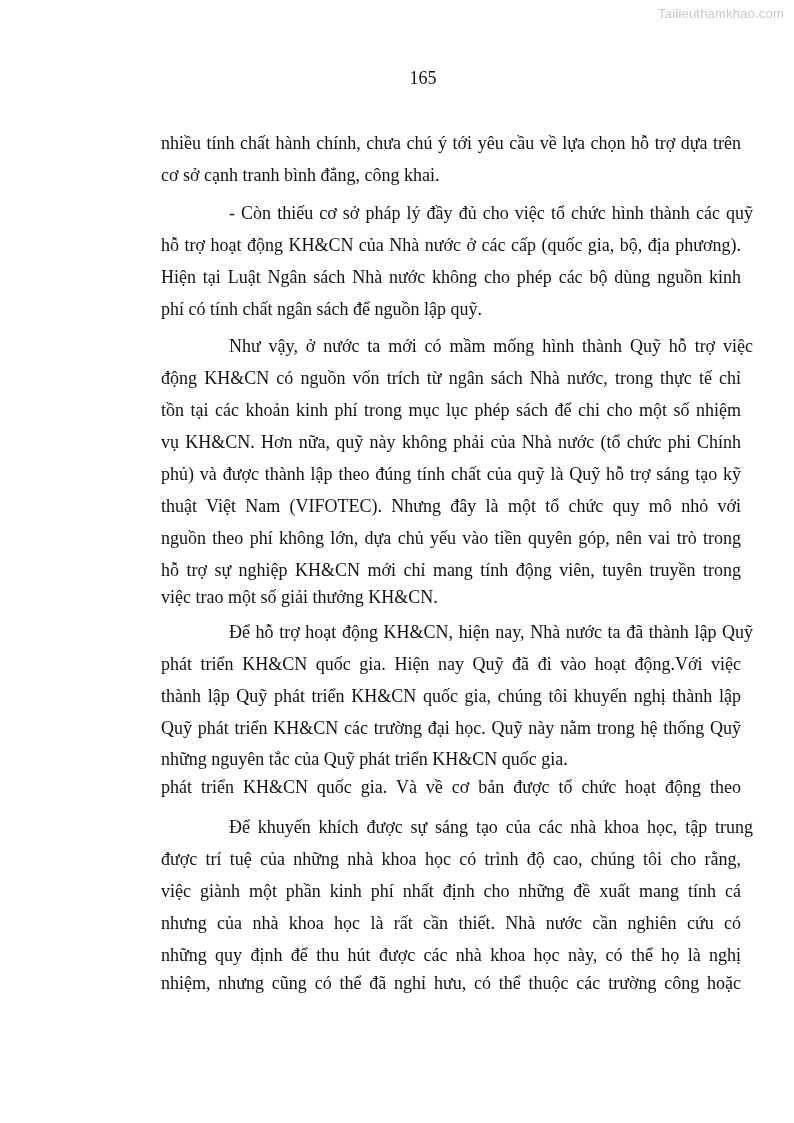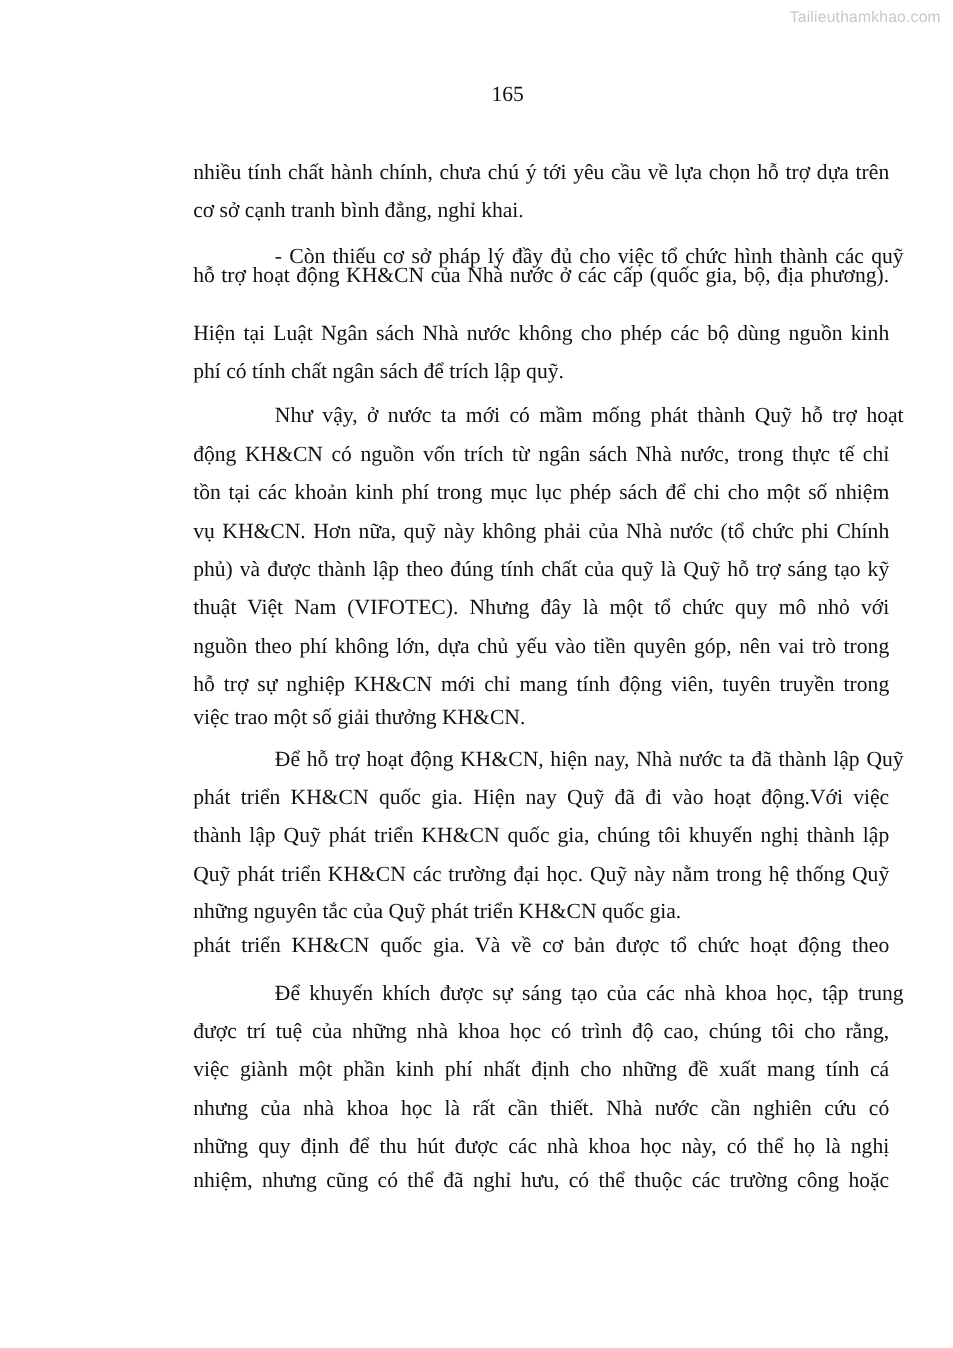--- a/index.html
+++ b/index.html
@@ -15,28 +15,28 @@
 </style>
 </head>
 <body>
 
 <div class="watermark">Tailieuthamkhao.com</div>
 <div class="page-number">165</div>
 
 <div id="body-text">
 
   <div class="line" style="top:132px">nhiều tính chất hành chính, chưa chú ý tới yêu cầu về lựa chọn hỗ trợ dựa trên</div>
-  <div class="line last" style="top:164px">cơ sở cạnh tranh bình đẳng, nghỉ khai.</div>
+  <div class="line last" style="top:164px">cơ sở cạnh tranh bình đẳng, công khai.</div>
 
   <div class="line indent" style="top:202px">- Còn thiếu cơ sở pháp lý đầy đủ cho việc tổ chức hình thành các quỹ</div>
-  <div class="line" style="top:218px">hỗ trợ hoạt động KH&amp;CN của Nhà nước ở các cấp (quốc gia, bộ, địa phương).</div>
+  <div class="line" style="top:234px">hỗ trợ hoạt động KH&amp;CN của Nhà nước ở các cấp (quốc gia, bộ, địa phương).</div>
   <div class="line" style="top:266px">Hiện tại Luật Ngân sách Nhà nước không cho phép các bộ dùng nguồn kinh</div>
-  <div class="line last" style="top:298px">phí có tính chất ngân sách để trích lập quỹ.</div>
+  <div class="line last" style="top:298px">phí có tính chất ngân sách để nguồn lập quỹ.</div>
 
-  <div class="line indent" style="top:335px">Như vậy, ở nước ta mới có mầm mống phát thành Quỹ hỗ trợ hoạt</div>
+  <div class="line indent" style="top:335px">Như vậy, ở nước ta mới có mầm mống hình thành Quỹ hỗ trợ việc</div>
   <div class="line" style="top:367px">động KH&amp;CN có nguồn vốn trích từ ngân sách Nhà nước, trong thực tế chỉ</div>
   <div class="line" style="top:399px">tồn tại các khoản kinh phí trong mục lục phép sách để chi cho một số nhiệm</div>
   <div class="line" style="top:431px">vụ KH&amp;CN. Hơn nữa, quỹ này không phải của Nhà nước (tổ chức phi Chính</div>
   <div class="line" style="top:463px">phủ) và được thành lập theo đúng tính chất của quỹ là Quỹ hỗ trợ sáng tạo kỹ</div>
   <div class="line" style="top:495px">thuật Việt Nam (VIFOTEC). Nhưng đây là một tổ chức quy mô nhỏ với</div>
   <div class="line" style="top:527px">nguồn theo phí không lớn, dựa chủ yếu vào tiền quyên góp, nên vai trò trong</div>
   <div class="line" style="top:559px">hỗ trợ sự nghiệp KH&amp;CN mới chỉ mang tính động viên, tuyên truyền trong</div>
   <div class="line last" style="top:586px">việc trao một số giải thưởng KH&amp;CN.</div>
 
   <div class="line indent" style="top:621px">Để hỗ trợ hoạt động KH&amp;CN, hiện nay, Nhà nước ta đã thành lập Quỹ</div>

